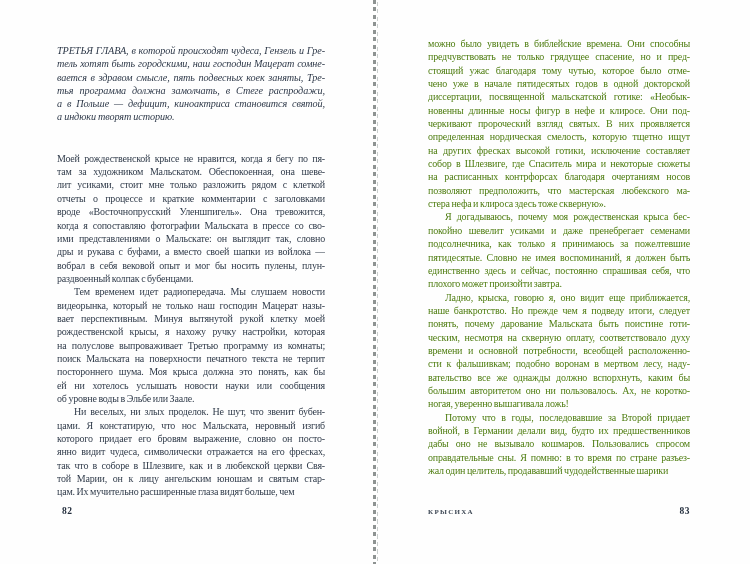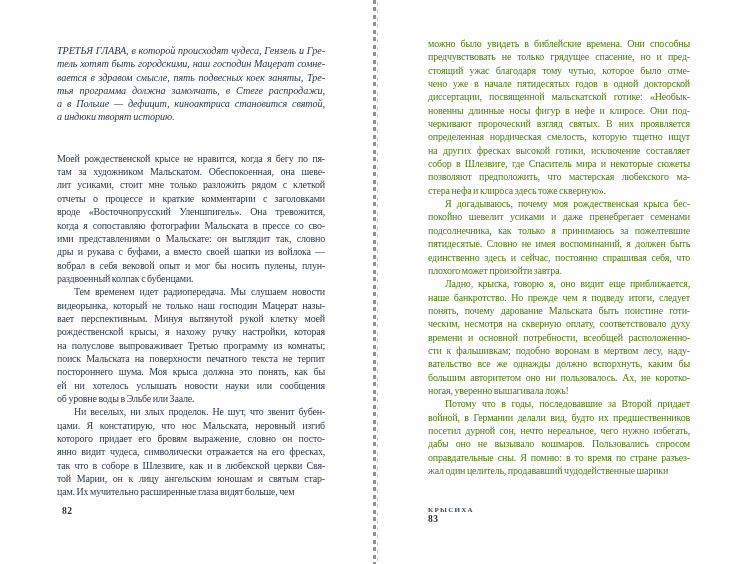--- a/index.html
+++ b/index.html
@@ -95,21 +95,20 @@
     letter-spacing: 0.5px;
   }
   .footer-right {
     position: absolute;
     left: 428px;
     top: 506px;
     width: 262px;
     display: flex;
     justify-content: space-between;
     align-items: baseline;
-    flex-direction: column;
   }
   .running-title {
     font-size: 7px;
     font-weight: bold;
     letter-spacing: 1.3px;
     color: #3d4754;
   }
   .page-number {
     font-size: 9.5px;
     font-weight: bold;
@@ -176,20 +175,21 @@
           <div class="line">можно было увидеть в библейские времена. Они способны</div>
           <div class="line">предчувствовать не только грядущее спасение, но и пред-</div>
           <div class="line">стоящий ужас благодаря тому чутью, которое было отме-</div>
           <div class="line">чено уже в начале пятидесятых годов в одной докторской</div>
           <div class="line">диссертации, посвященной мальскатской готике: «Необык-</div>
           <div class="line">новенны длинные носы фигур в нефе и клиросе. Они под-</div>
           <div class="line">черкивают пророческий взгляд святых. В них проявляется</div>
           <div class="line">определенная нордическая смелость, которую тщетно ищут</div>
           <div class="line">на других фресках высокой готики, исключение составляет</div>
           <div class="line">собор в Шлезвиге, где Спаситель мира и некоторые сюжеты</div>
+          <div class="line">на расписанных контрфорсах благодаря очертаниям носов</div>
           <div class="line">позволяют предположить, что мастерская любекского ма-</div>
           <div class="line last">стера нефа и клироса здесь тоже скверную».</div>
         </div>
         <div class="para indent">
           <div class="line">Я догадываюсь, почему моя рождественская крыса бес-</div>
           <div class="line">покойно шевелит усиками и даже пренебрегает семенами</div>
           <div class="line">подсолнечника, как только я принимаюсь за пожелтевшие</div>
           <div class="line">пятидесятые. Словно не имея воспоминаний, я должен быть</div>
           <div class="line">единственно здесь и сейчас, постоянно спрашивая себя, что</div>
           <div class="line last">плохого может произойти завтра.</div>
@@ -201,21 +201,20 @@
           <div class="line">ческим, несмотря на скверную оплату, соответствовало духу</div>
           <div class="line">времени и основной потребности, всеобщей расположенно-</div>
           <div class="line">сти к фальшивкам; подобно воронам в мертвом лесу, наду-</div>
           <div class="line">вательство все же однажды должно вспорхнуть, каким бы</div>
           <div class="line">большим авторитетом оно ни пользовалось. Ах, не коротко-</div>
           <div class="line last">ногая, уверенно вышагивала ложь!</div>
         </div>
         <div class="para indent">
           <div class="line">Потому что в годы, последовавшие за Второй придает</div>
           <div class="line">войной, в Германии делали вид, будто их предшественников</div>
-          <div class="line">посетил дурной сон, нечто нереальное, чего нужно избегать,</div>
           <div class="line">дабы оно не вызывало кошмаров. Пользовались спросом</div>
           <div class="line">оправдательные сны. Я помню: в то время по стране разъез-</div>
           <div class="line last">жал один целитель, продававший чудодейственные шарики</div>
         </div>
       </div>
   </div>
 
   <div class="footer-left">
     <span class="page-number">82</span>
   </div>

